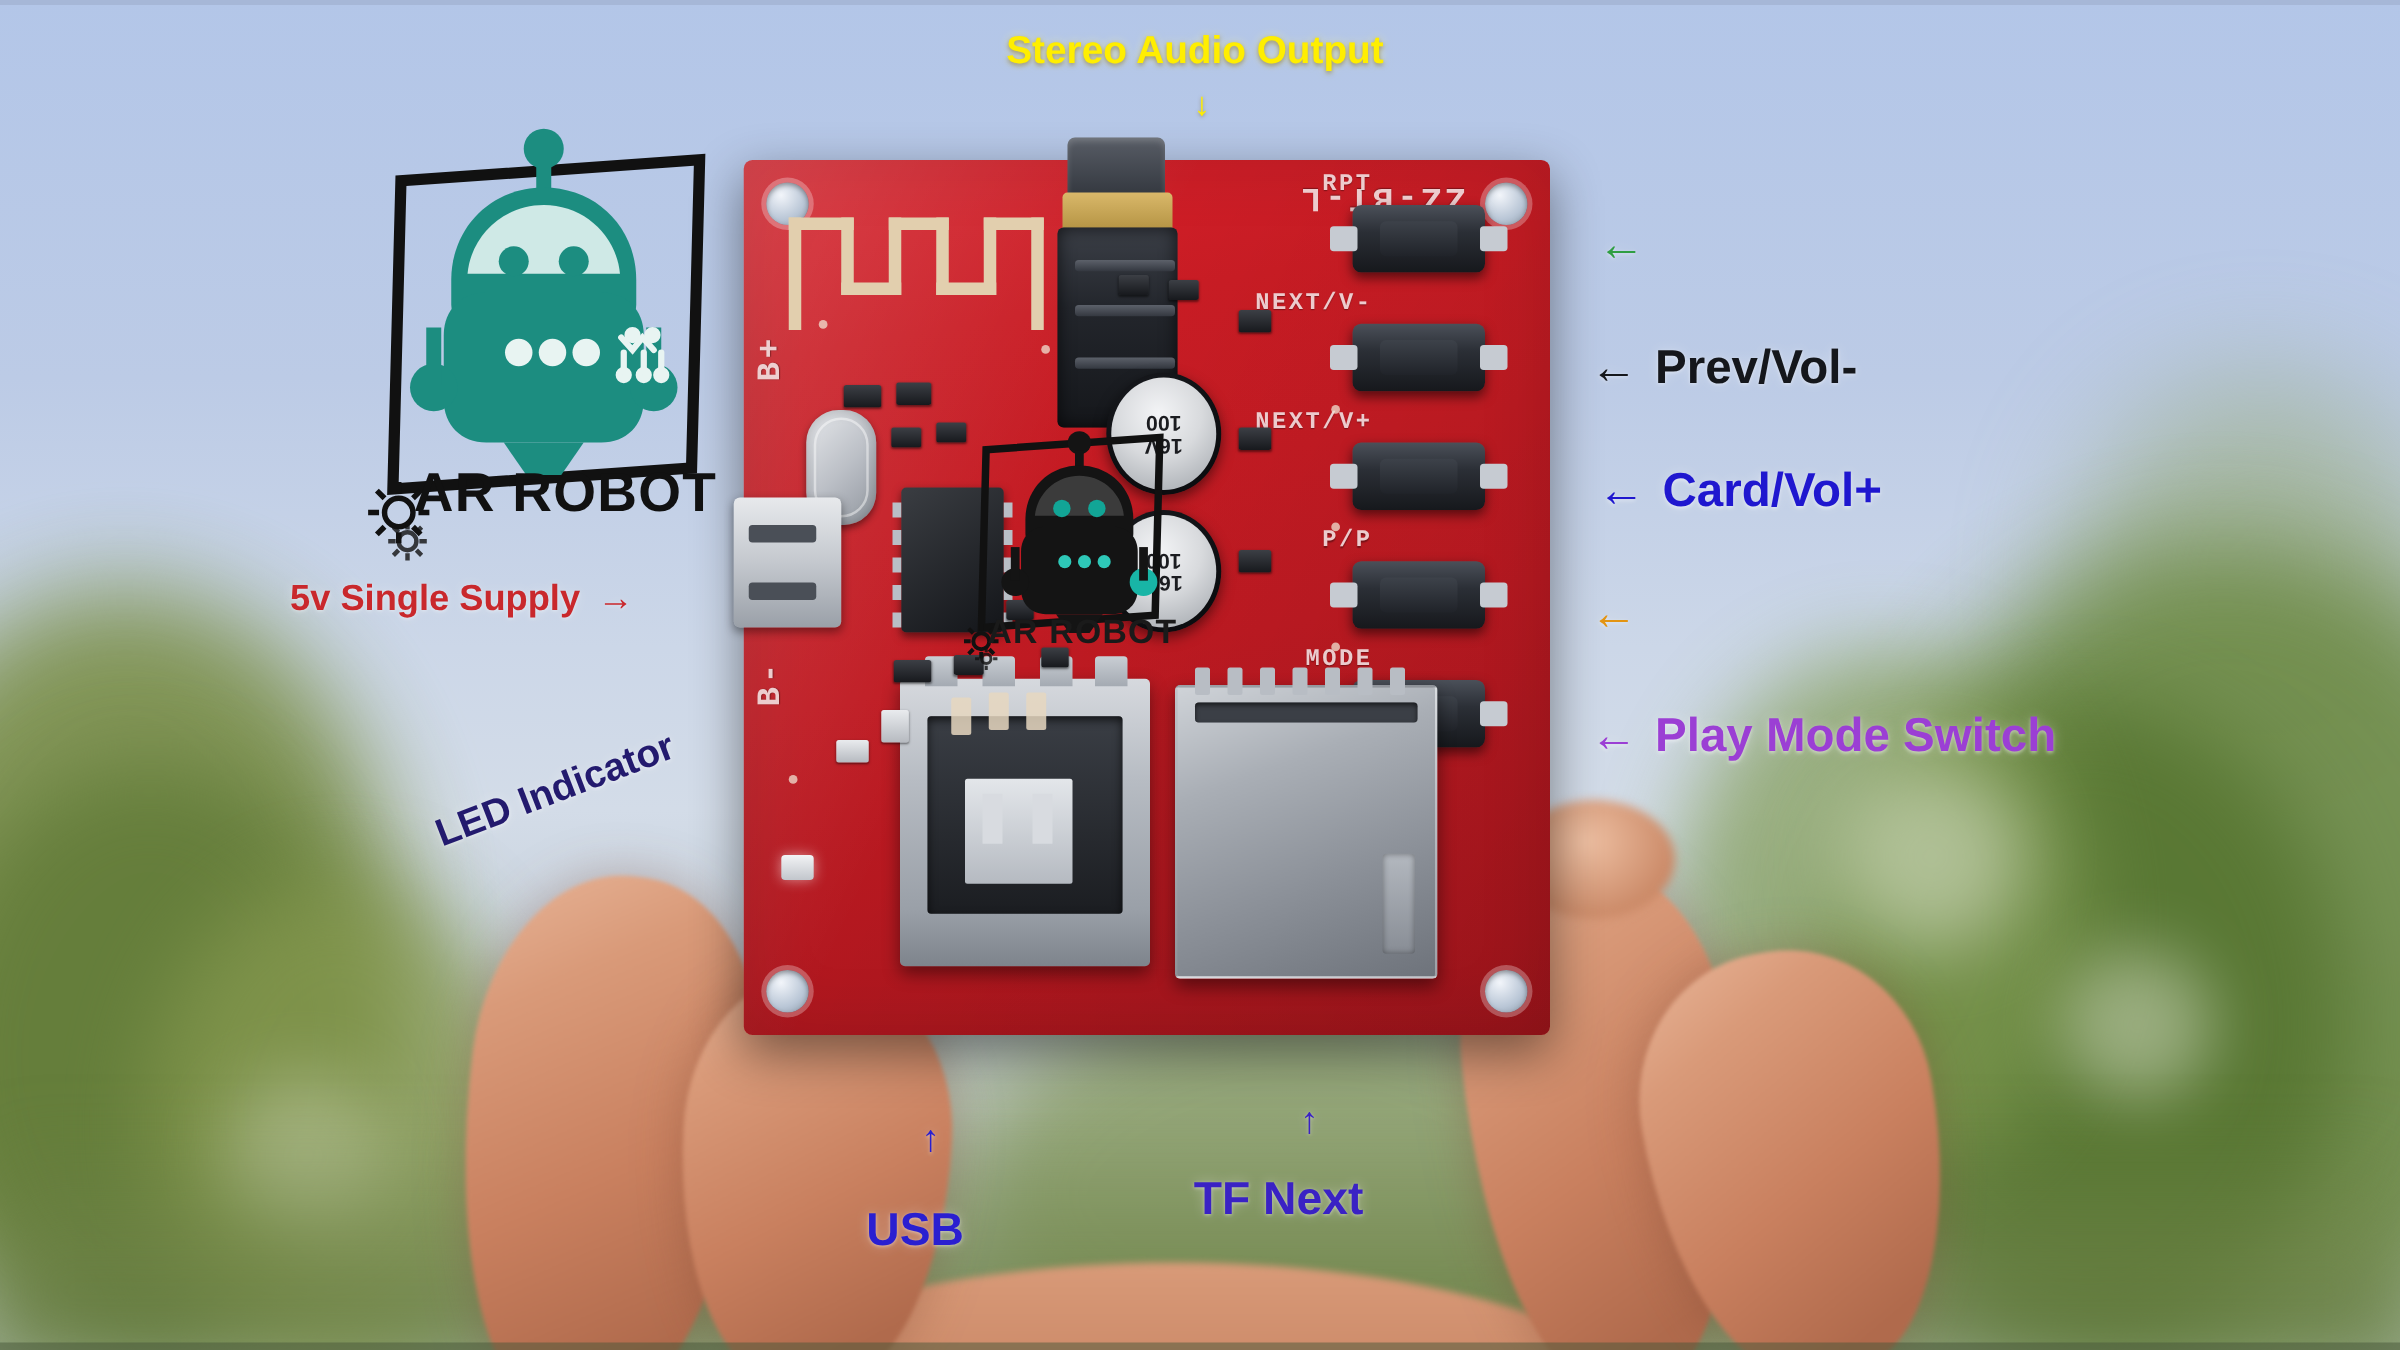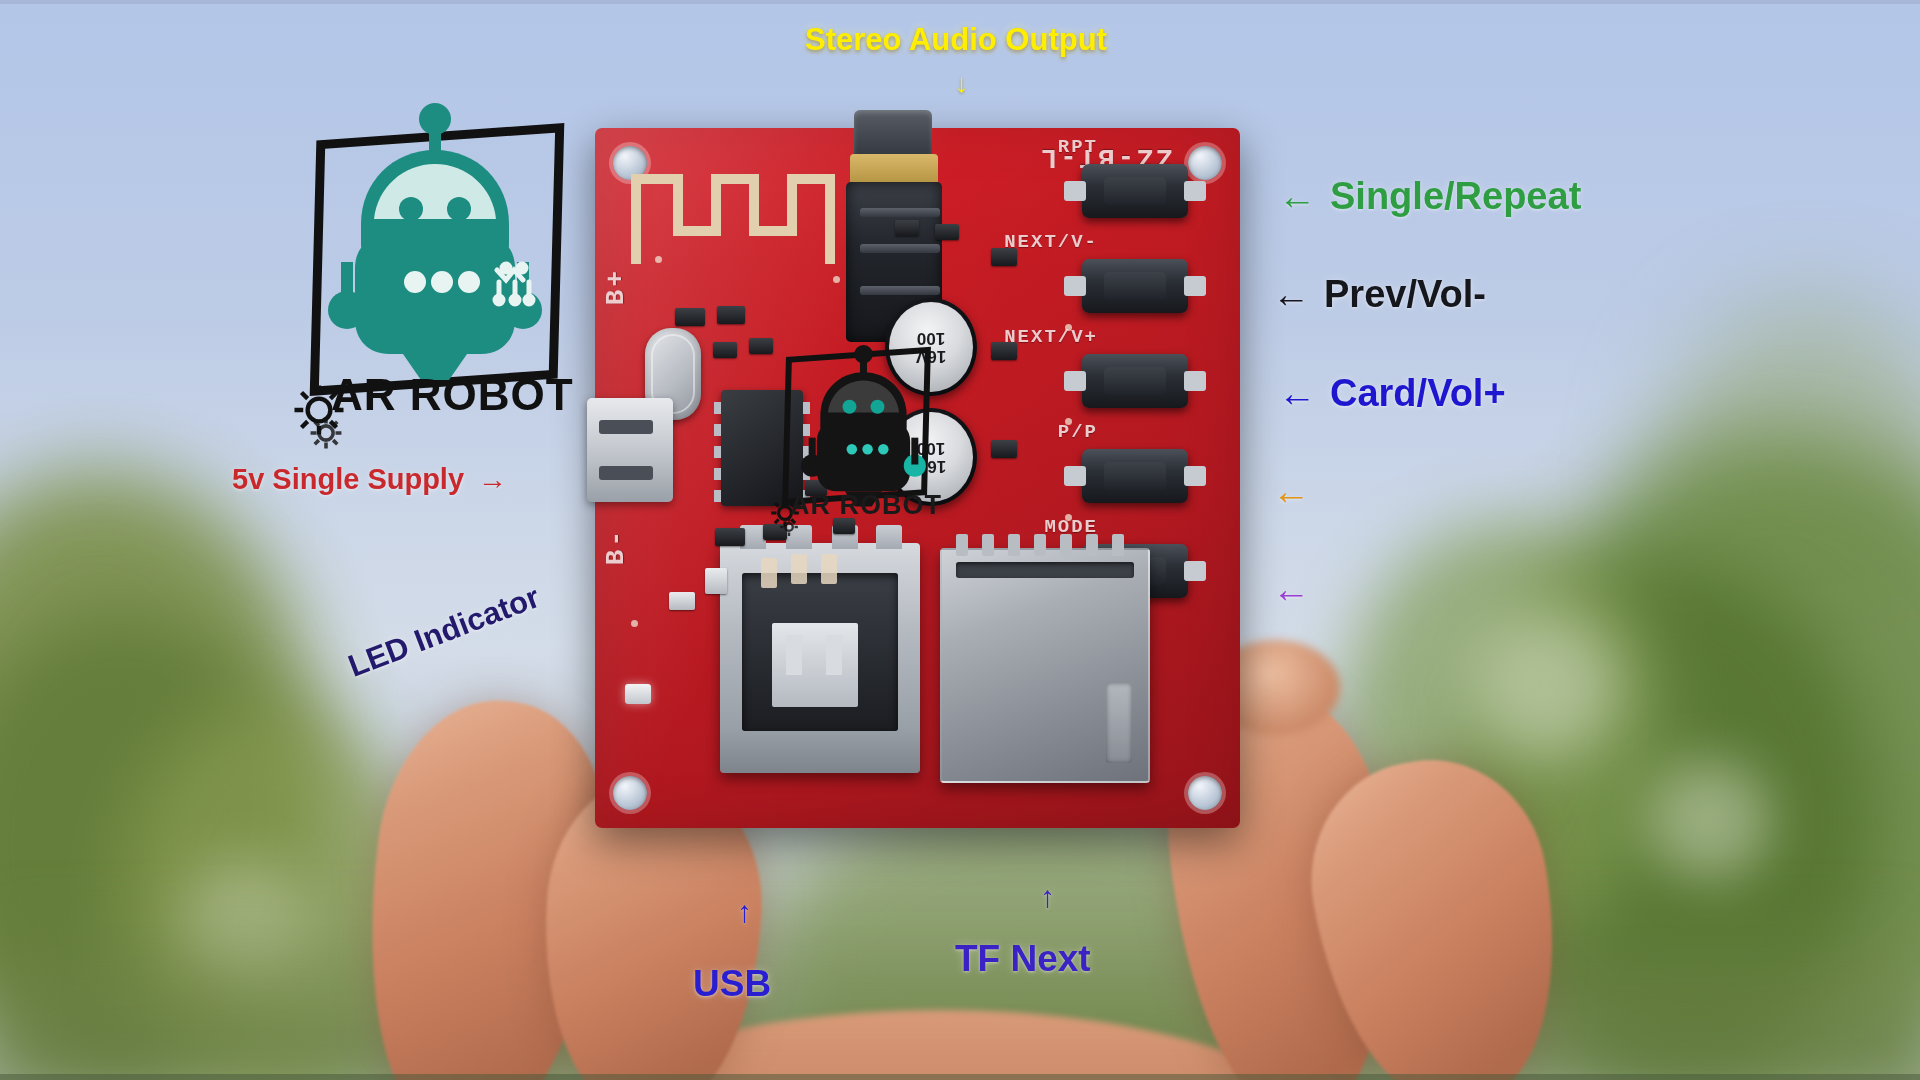--- a/index.html
+++ b/index.html
@@ -401,39 +401,39 @@
   <div class="via" style="left:36px;  top:492px;"></div>
 </div>
 
 <div>
 
   <div class="ann a-stereo">Stereo Audio Output</div>
   <div class="ann a-stereo-arrow">↓</div>
 
   <div class="ann ann-row a-single">
     <span class="ann-arrow">←</span>
-    <span>Single/Repeat</span>
   </div>
 
   <div class="ann ann-row a-prev">
     <span class="ann-arrow">←</span>
     <span>Prev/Vol-</span>
   </div>
 
   <div class="ann ann-row a-next">
     <span class="ann-arrow">←</span>
     <span>Card/Vol+</span>
   </div>
 
   <div class="ann ann-row a-play">
     <span class="ann-arrow">←</span>
   </div>
 
   <div class="ann ann-row a-mode">
     <span class="ann-arrow">←</span>
+    <span>Play Mode Switch</span>
   </div>
 
   <div class="ann ann-row a-power">
     <span>5v Single Supply</span>
     <span class="ann-arrow">→</span>
   </div>
 
   <div class="ann a-led">LED Indicator</div>
 
   <div class="ann a-usb-arrow">↑</div>

